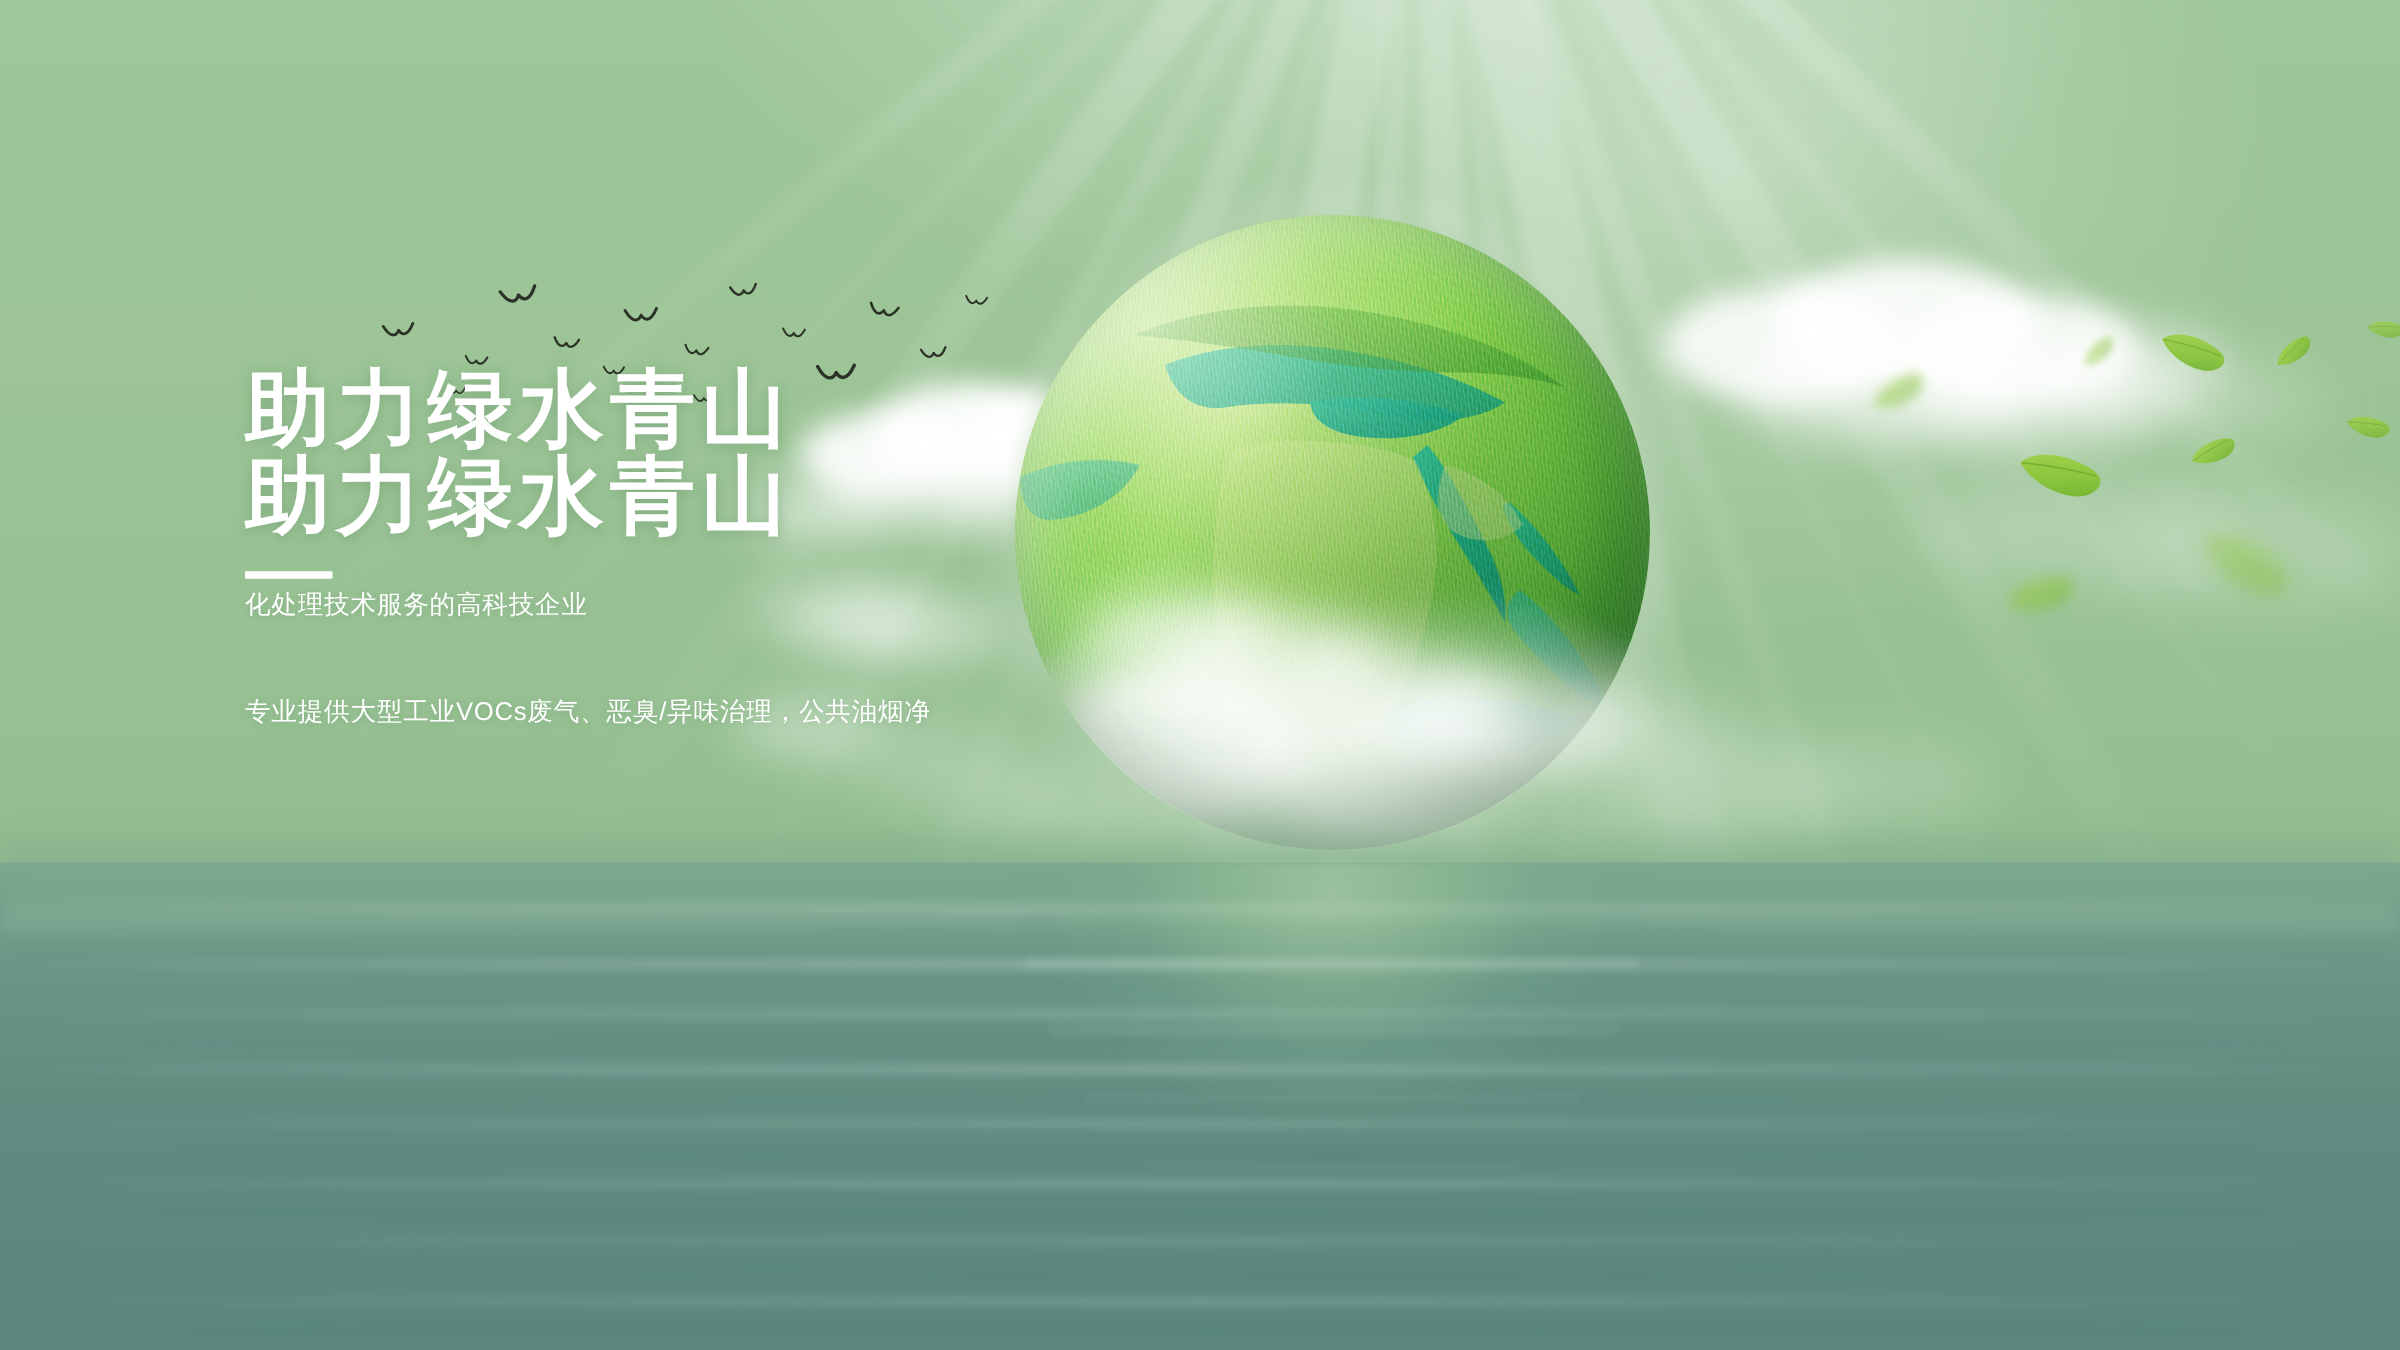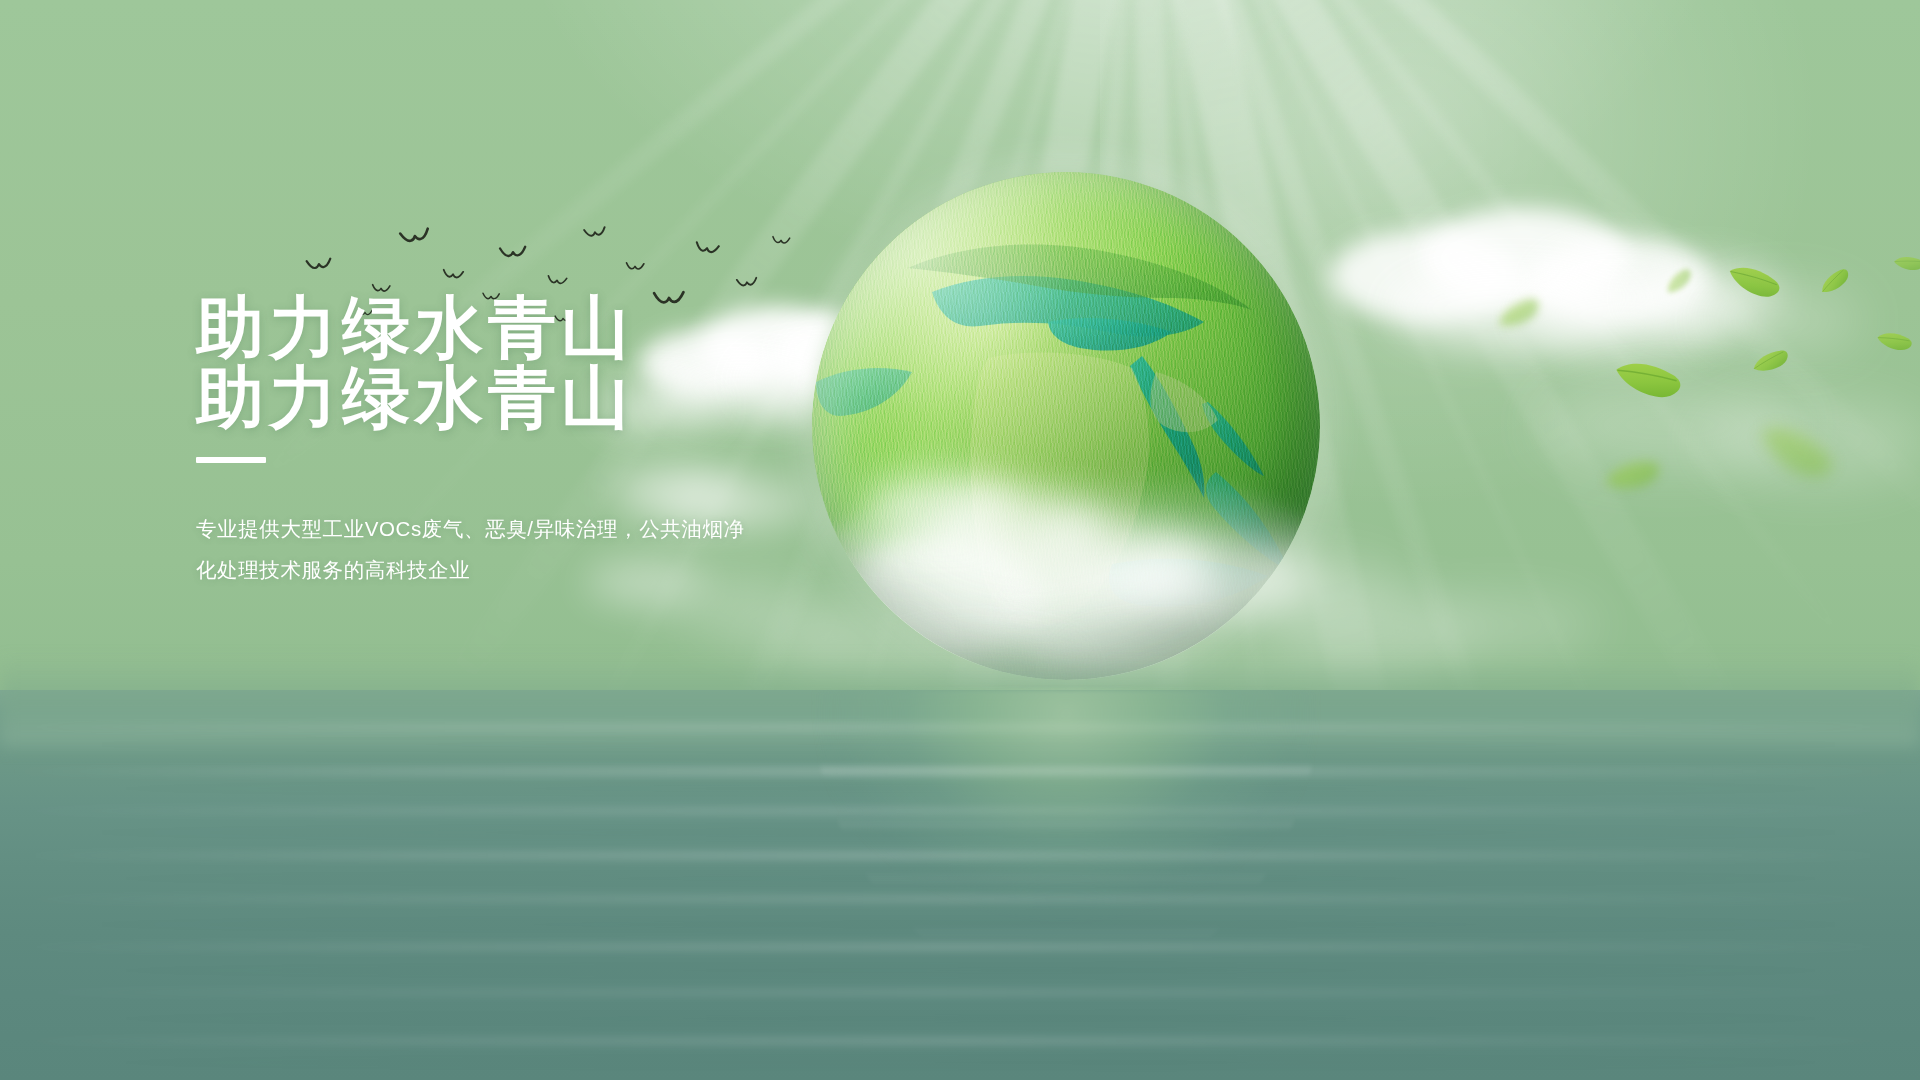--- a/index.html
+++ b/index.html
@@ -516,17 +516,17 @@
     <div class="rstreak" style="top:26%"></div>
     <div class="rstreak" style="top:44%;opacity:.6"></div>
     <div class="rstreak" style="top:62%;opacity:.45"></div>
     <div class="rstreak" style="top:80%;opacity:.3"></div>
   </div>
 
   <div class="copy">
     <div class="headline">助力绿水青山</div>
     <div class="headline">助力绿水青山</div>
     <div class="divider"></div>
+    <div class="desc" style="margin-top:0;">化处理技术服务的高科技企业</div>
     <div class="desc">专业提供大型工业VOCs废气、恶臭/异味治理，公共油烟净</div>
-    <div class="desc" style="margin-top:0;">化处理技术服务的高科技企业</div>
   </div>
 
 </div>
 
 </body></html>

